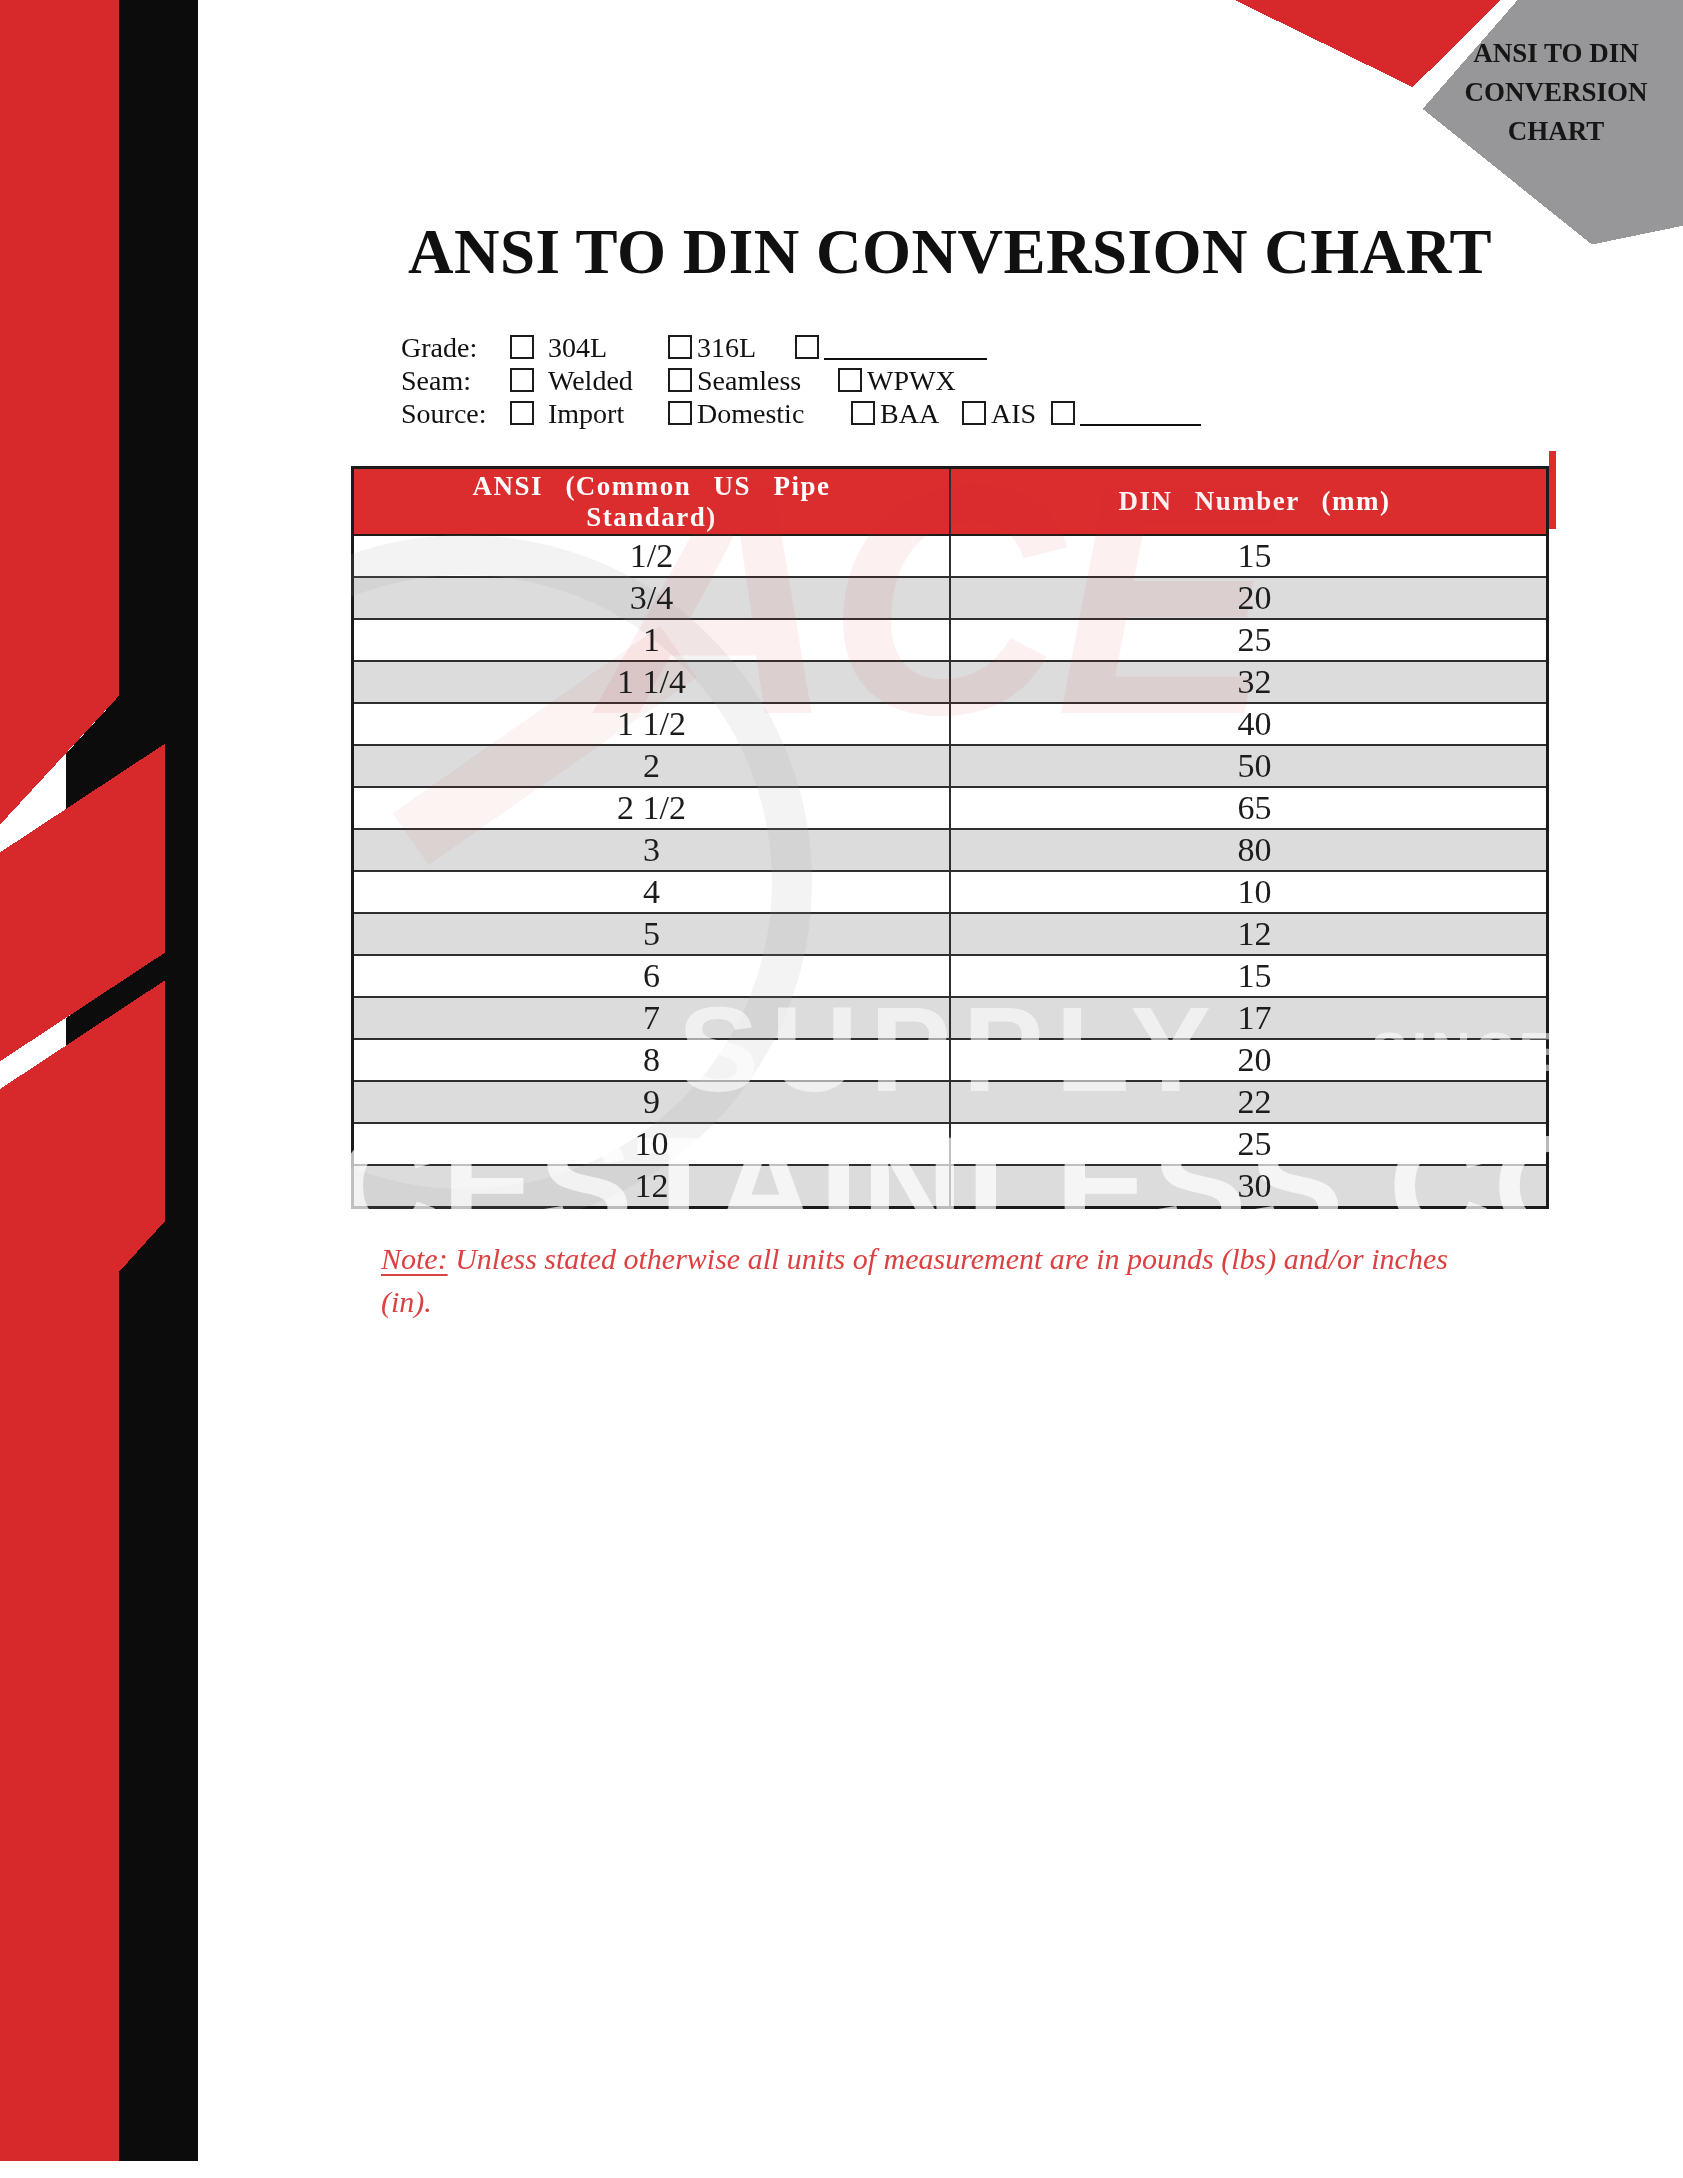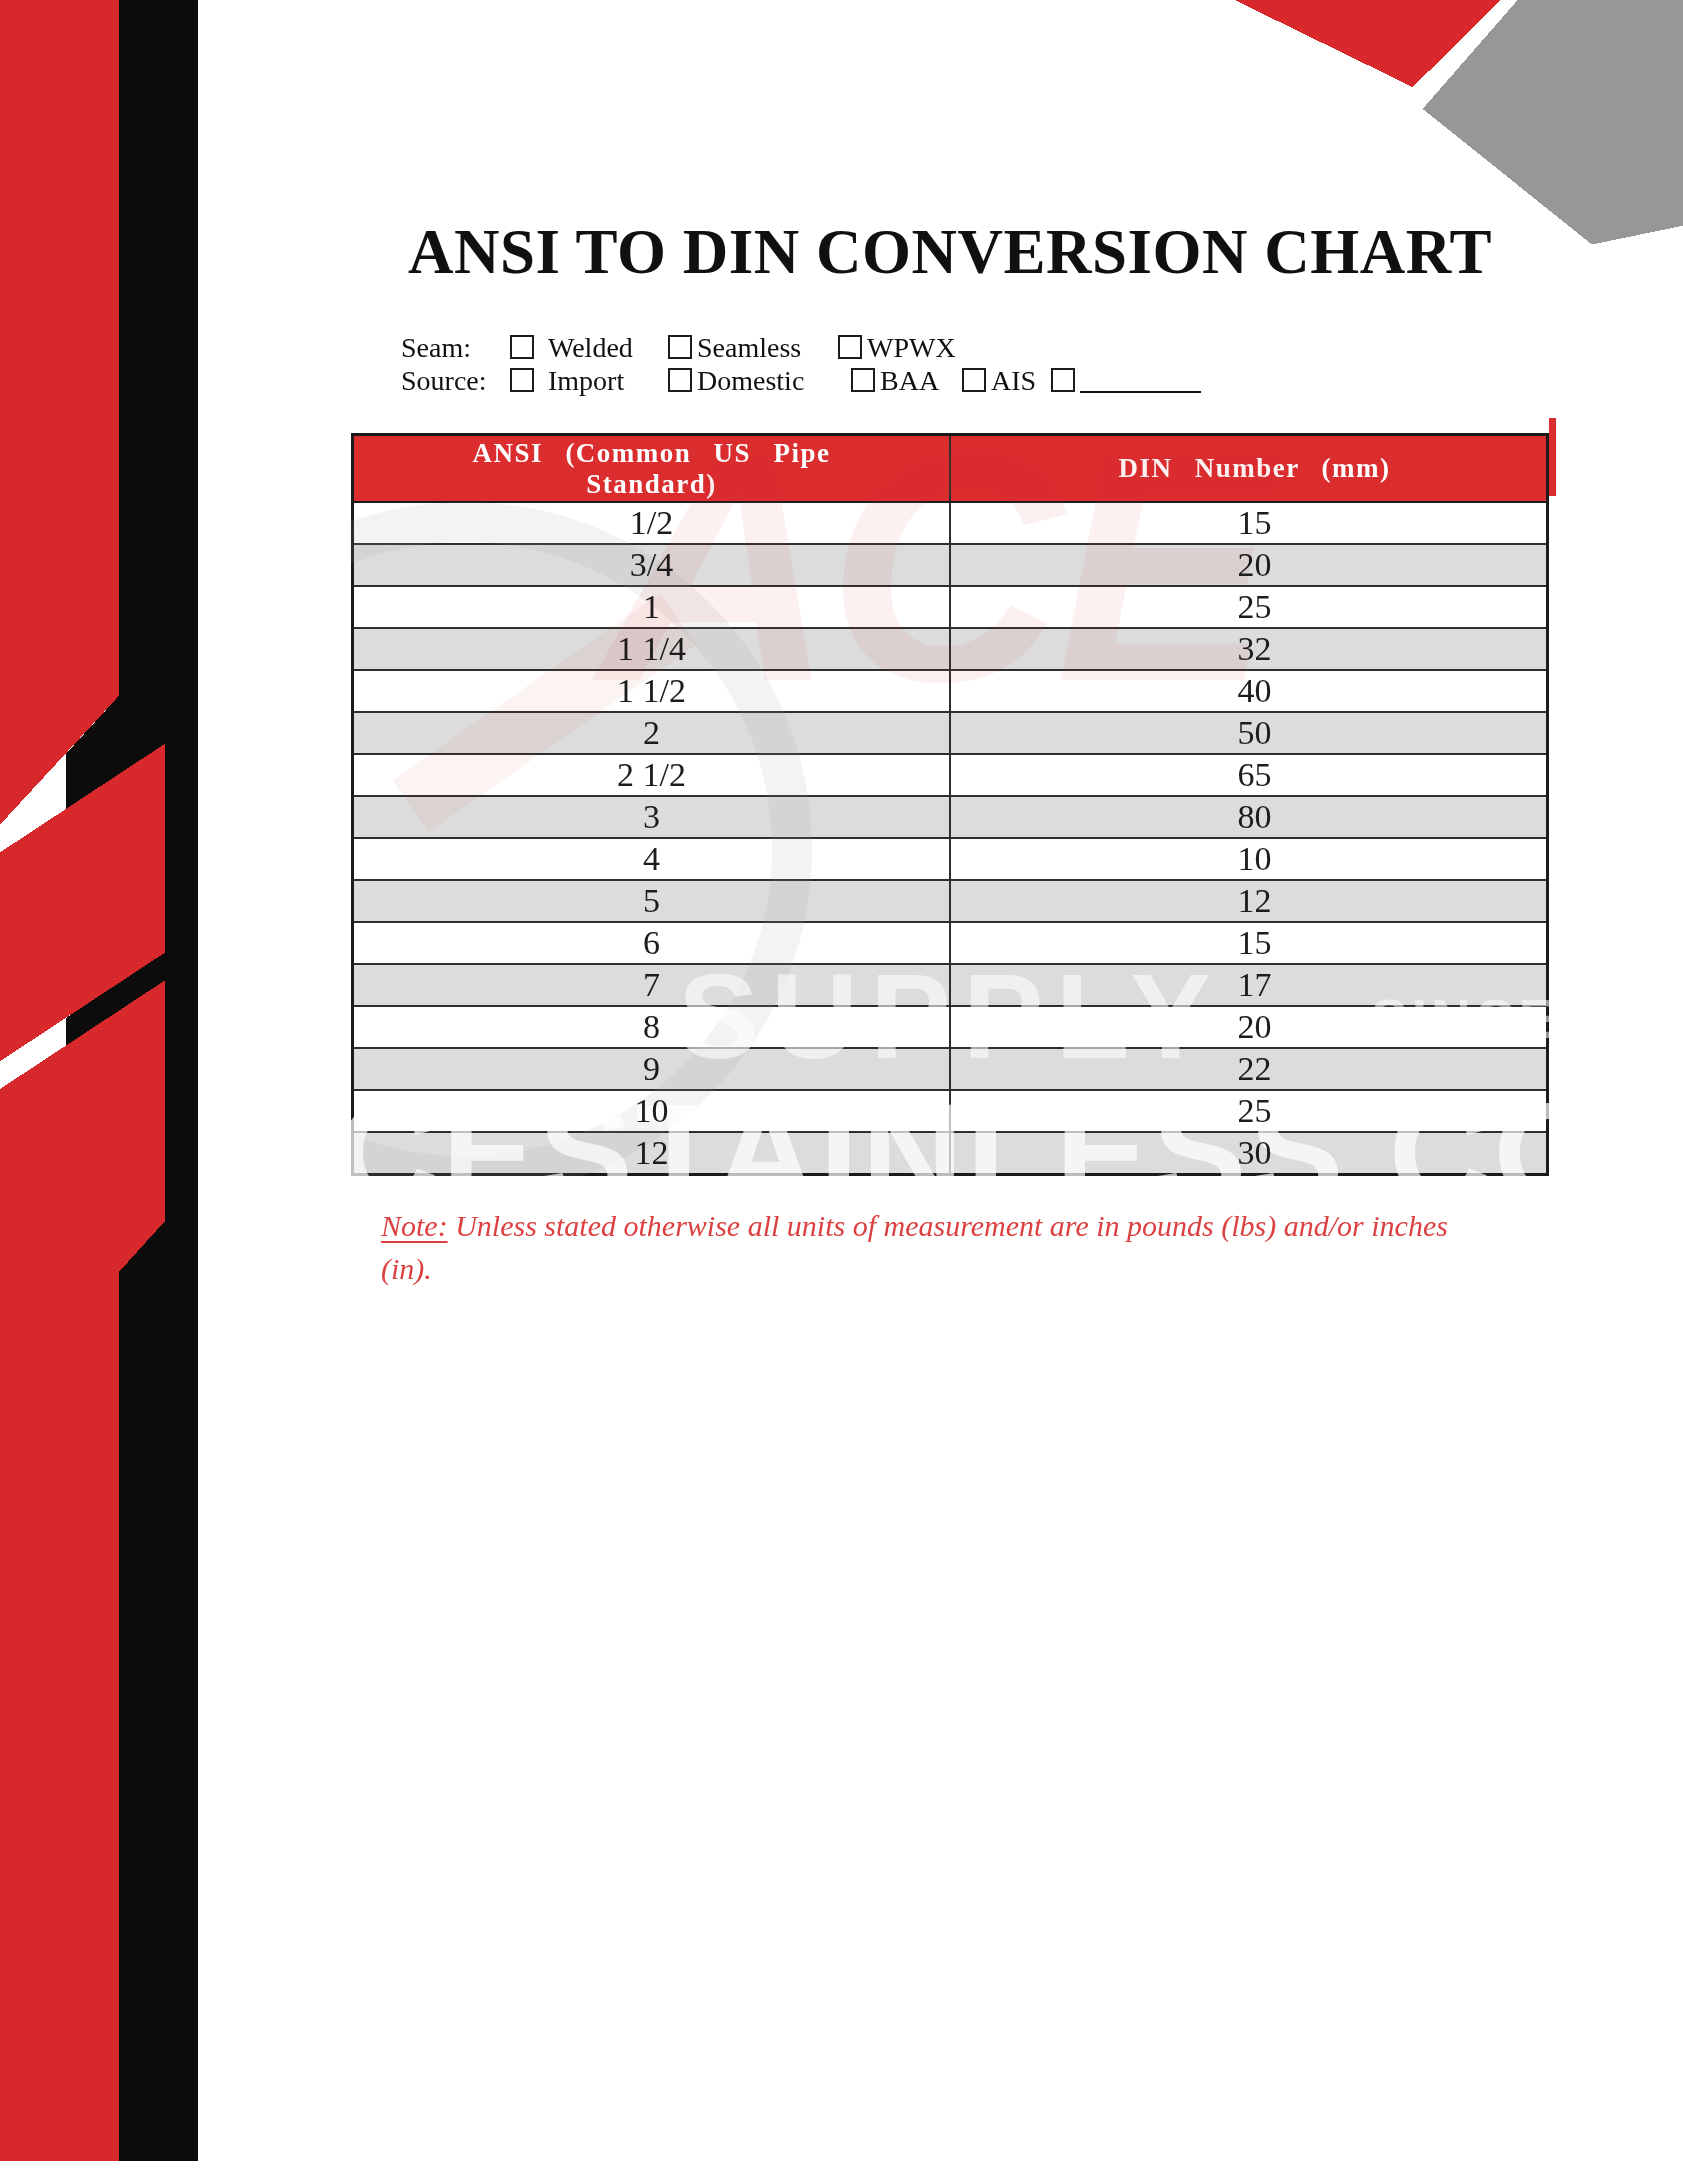--- a/index.html
+++ b/index.html
@@ -108,26 +108,46 @@
     <polygon class="f-white" points="0,1072 67,1028 67,1056 0,1100"></polygon>
 
     <polygon class="f-red" points="0,861 167,751 167,962 0,1072"></polygon>
 
     <polygon class="f-red" points="0,1100 167,990 167,1233 120,1285 120,2183 0,2183"></polygon>
 
     <polygon class="f-red" points="1247,0 1516,0 1427,88"></polygon>
     <polygon class="f-gray" points="1533,0 1700,0 1700,228 1608,247 1437,110"></polygon>
   </svg>
 
+  <div class="corner-text">
+    <div>ANSI TO DIN</div>
+    <div>CONVERSION</div>
+    <div>CHART</div>
+  </div>
 
   <div class="content">
 
     <h1 class="doc-title">ANSI TO DIN CONVERSION CHART</h1>
 
     <div class="form" id="form-area">
+        <div class="form-row row-grade">
+          <span class="form-label">Grade:</span>
+          <span class="form-opt first">
+            <span class="cb"></span>
+            <span>304L</span>
+          </span>
+          <span class="form-opt">
+            <span class="cb"></span>
+            <span>316L</span>
+          </span>
+          <span class="form-opt">
+            <span class="cb"></span>
+            <span class="blank-line"></span>
+          </span>
+        </div>
         <div class="form-row row-seam">
           <span class="form-label">Seam:</span>
           <span class="form-opt first">
             <span class="cb"></span>
             <span>Welded</span>
           </span>
           <span class="form-opt">
             <span class="cb"></span>
             <span>Seamless</span>
           </span>

